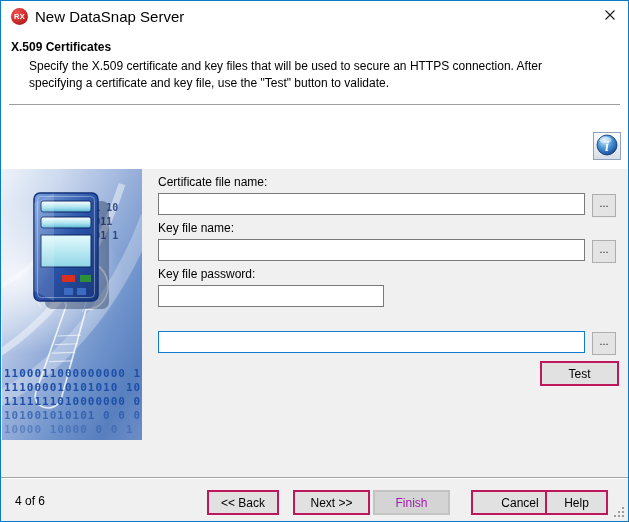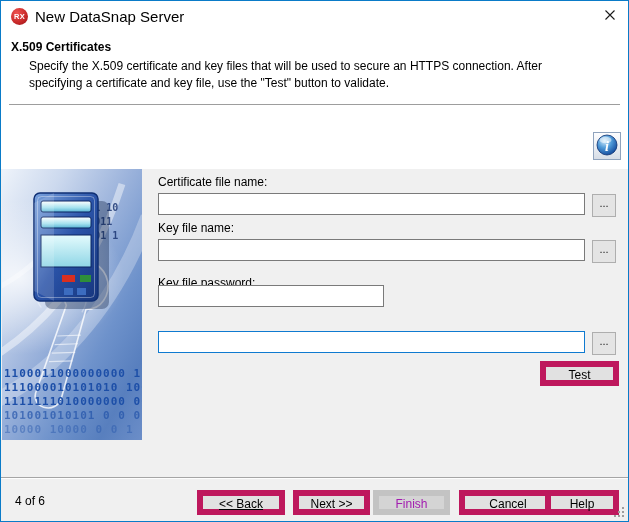--- a/index.html
+++ b/index.html
@@ -60,36 +60,36 @@
     font-family:"Liberation Sans",sans-serif;outline:none;
   }
   .txt.short{width:226px;}
   .txt.focused{border-color:#0f7ad0;}
   .browse-btn{
     position:absolute;left:591px;width:24px;height:23px;
     background:#e4e4e4;border:1px solid #aeaeae;font-size:11px;line-height:10px;
     color:#1a1a1a;cursor:pointer;padding:0 0 6px 0;font-family:"Liberation Sans",sans-serif;
   }
   .win-btn{
-    background:#e1e1e1;border:6px solid #be185d;font-size:12px;color:#000;
+    background:#e1e1e1;border:2px solid #be185d;font-size:12px;color:#000;
     font-family:"Liberation Sans",sans-serif;cursor:pointer;
   }
   .test-btn{position:absolute;left:539px;top:192px;width:79px;height:25px;}
   
   .footer{
     position:absolute;left:0;right:0;bottom:0;height:44px;background:#f0f0f0;
     border-top:1px solid #a5a5a5;box-shadow:inset 0 1px 0 #fdfdfd;padding-left:12px;
   }
   .page-indicator{position:absolute;left:14px;top:16px;font-size:12px;}
   .nav-btn{position:absolute;top:12px;height:25px;}
-  .btn-back{left:196px;width:88px;text-decoration:underline;}
+  .btn-back{left:206px;width:72px;}
   .btn-next{left:292px;width:77px;}
   .btn-finish{left:372px;width:77px;background:#d4d4d4;border-color:#c3c3c3;color:#a21caf;cursor:default;}
-  .btn-cancel{left:458px;width:98px;}
-  .btn-help{left:544px;width:74px;}
+  .btn-cancel{left:470px;width:98px;}
+  .btn-help{left:544px;width:63px;}
   .resize-grip{position:absolute;right:3px;bottom:3px;width:12px;height:12px;cursor:nwse-resize;}
 </style>
 </head>
 <body>
 
 <div class="window">
 
   <div class="titlebar">
     <div class="app-icon">RX</div>
     <div class="window-title">New DataSnap Server</div>
@@ -189,21 +189,21 @@
     </div>
 
     <label class="fld-label" style="top:6px;">Certificate file name:</label>
     <input class="txt" style="top: 24px;" type="text" value="">
     <button class="browse-btn" style="top:25px;">...</button>
 
     <label class="fld-label" style="top:52px;">Key file name:</label>
     <input class="txt" style="top: 70px;" type="text" value="">
     <button class="browse-btn" style="top:71px;">...</button>
 
-    <label class="fld-label" style="top:98px;margin-top:9px;">Key file password:</label>
+    <label class="fld-label" style="top:98px;">Key file password:</label>
     <input class="txt short" style="top: 116px;" type="password" value="">
 
     <input class="txt focused" style="top: 162px;" type="text" value="">
     <button class="browse-btn" style="top:163px;">...</button>
 
     <button class="win-btn test-btn">Test</button>
   </div>
 
   <div class="footer">
     <div class="page-indicator">4 of 6</div>

